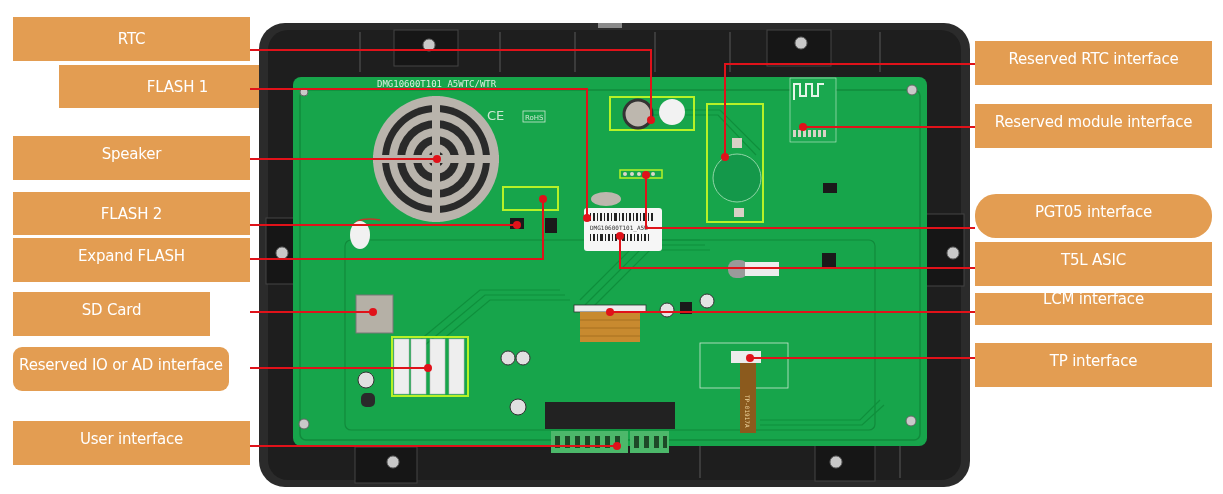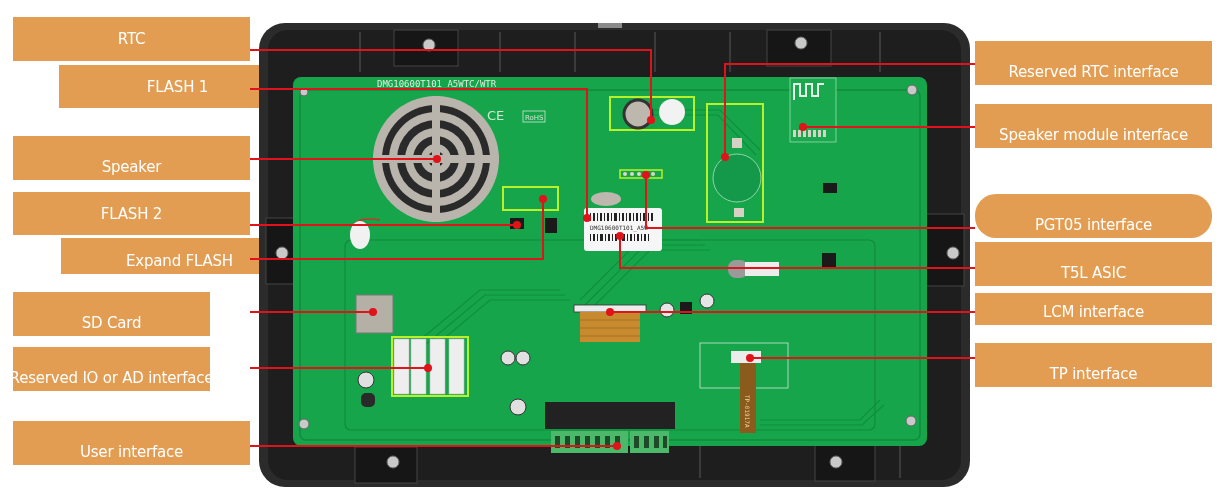--- a/index.html
+++ b/index.html
@@ -1,34 +1,34 @@
 <!DOCTYPE html>
 <html><head>
 <meta charset="utf-8">
 <style>
   html,body{margin:0;padding:0;background:#ffffff;}
   body{width:1223px;height:494px;position:relative;overflow:hidden;font-family:"DejaVu Sans","Liberation Sans",sans-serif;}
-  .label{position:absolute;background:#e39d52;color:#ffffff;font-size:15px;display:flex;align-items:flex-end;justify-content:center;box-sizing:border-box;padding-bottom:4px;white-space:nowrap;letter-spacing:-0.2px;}
+  .label{position:absolute;background:#e39d52;color:#ffffff;font-size:15px;display:flex;align-items:flex-end;justify-content:center;box-sizing:border-box;padding-bottom:17px;white-space:nowrap;letter-spacing:-0.2px;}
   .label.center{align-items:center;padding-bottom:0;}
   svg{display:block;}
 </style>
 </head>
 <body>
 
 <div class="label center" style="left:13px;top:17px;width:237px;height:44px;">RTC</div>
 <div class="label center" style="left:13px;top:65px;width:237px;height:43px;margin-left:46px;">FLASH 1</div>
 <div class="label" style="left:13px;top:136px;width:237px;height:44px;">Speaker</div>
 <div class="label center" style="left:13px;top:192px;width:237px;height:43px;">FLASH 2</div>
-<div class="label" style="left:13px;top:238px;width:237px;height:36px;margin-left:48px;">Expand FLASH</div>
+<div class="label" style="left:13px;top:238px;width:237px;height:44px;">Expand FLASH</div>
 <div class="label" style="left:13px;top:292px;width:197px;height:44px;">SD Card</div>
-<div class="label" style="left:13px;top:347px;width:197px;height:44px;">Reserved IO or AD interface</div>
+<div class="label" style="left:13px;top:347px;width:216px;height:44px;border-radius:9px;">Reserved IO or AD interface</div>
 <div class="label" style="left:13px;top:421px;width:237px;height:44px;">User interface</div>
 
 <div class="label" style="left:975px;top:41px;width:237px;height:44px;">Reserved RTC interface</div>
-<div class="label" style="left:975px;top:104px;width:237px;height:44px;">Speaker module interface</div>
+<div class="label" style="left:975px;top:104px;width:237px;height:44px;">Reserved module interface</div>
 <div class="label" style="left:975px;top:194px;width:237px;height:44px;border-radius:21px;">PGT05 interface</div>
 <div class="label" style="left:975px;top:242px;width:237px;height:44px;">T5L ASIC</div>
 <div class="label" style="left:975px;top:293px;width:237px;height:32px;">LCM interface</div>
 <div class="label" style="left:975px;top:343px;width:237px;height:44px;">TP interface</div>
 
 <svg style="position:absolute;left:0;top:0;" width="1223" height="494">
 
   <g>
     <rect x="259" y="23" width="711" height="464" rx="26" fill="#2b2b2b"></rect>
     <rect x="268" y="30" width="693" height="450" rx="20" fill="#1e1e1e"></rect>

